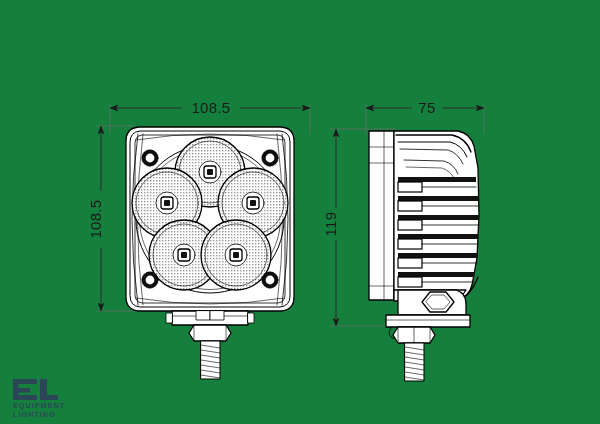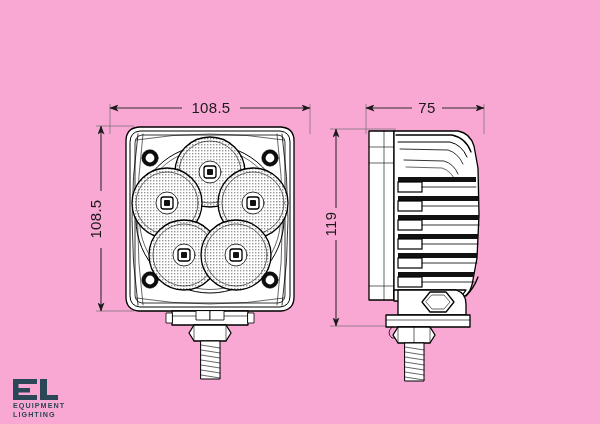--- a/index.html
+++ b/index.html
@@ -8,21 +8,21 @@
     padding: 0;
     background: #ffffff;
   }
   body {
     font-family: "Liberation Sans", sans-serif;
   }
   #sheet {
     position: relative;
     width: 600px;
     height: 424px;
-    background: #f9a8d4;
+    background: #15803d;
     overflow: hidden;
   }
   #sheet svg {
     position: absolute;
     left: 0;
     top: 0;
     display: block;
   }
   .dim-text {
     font-family: "Liberation Sans", sans-serif;

